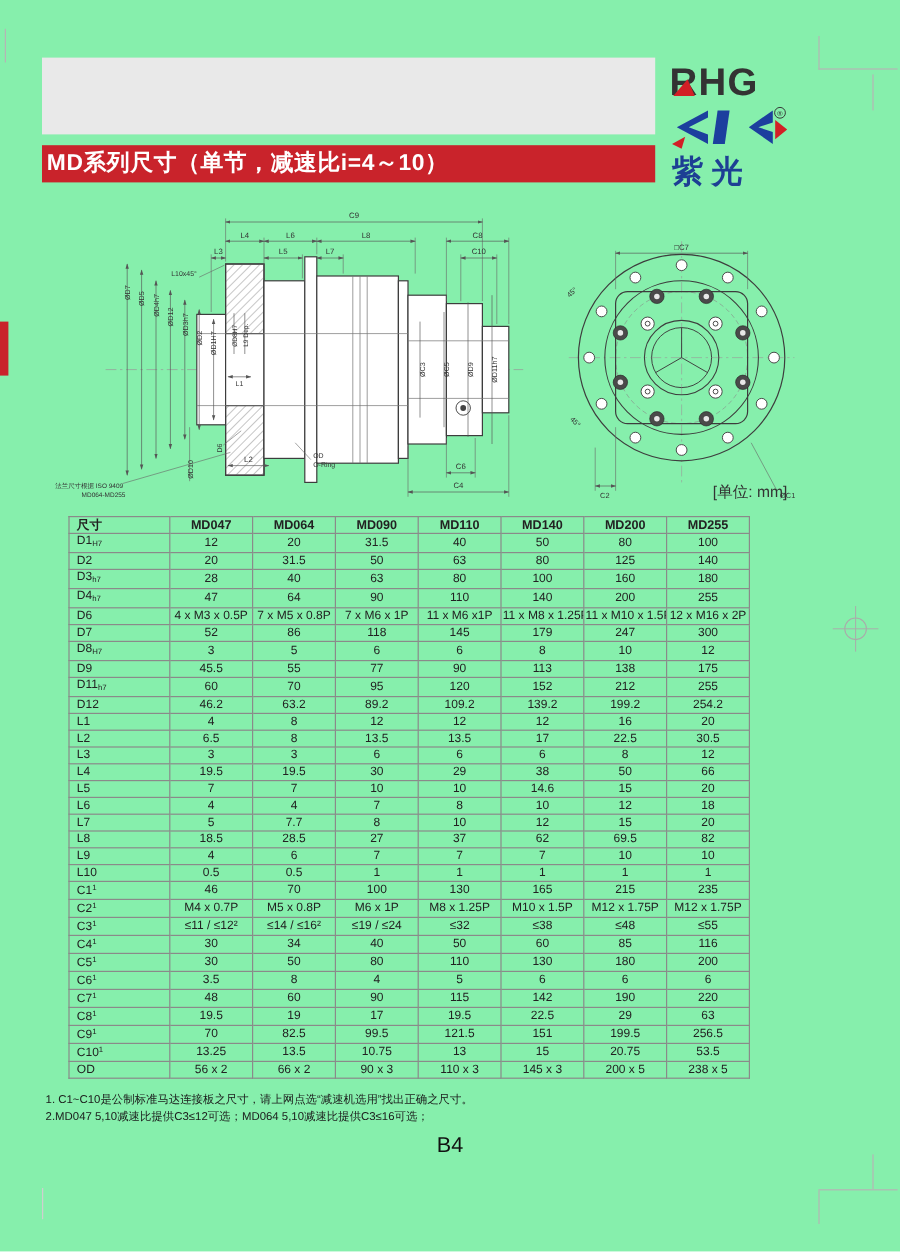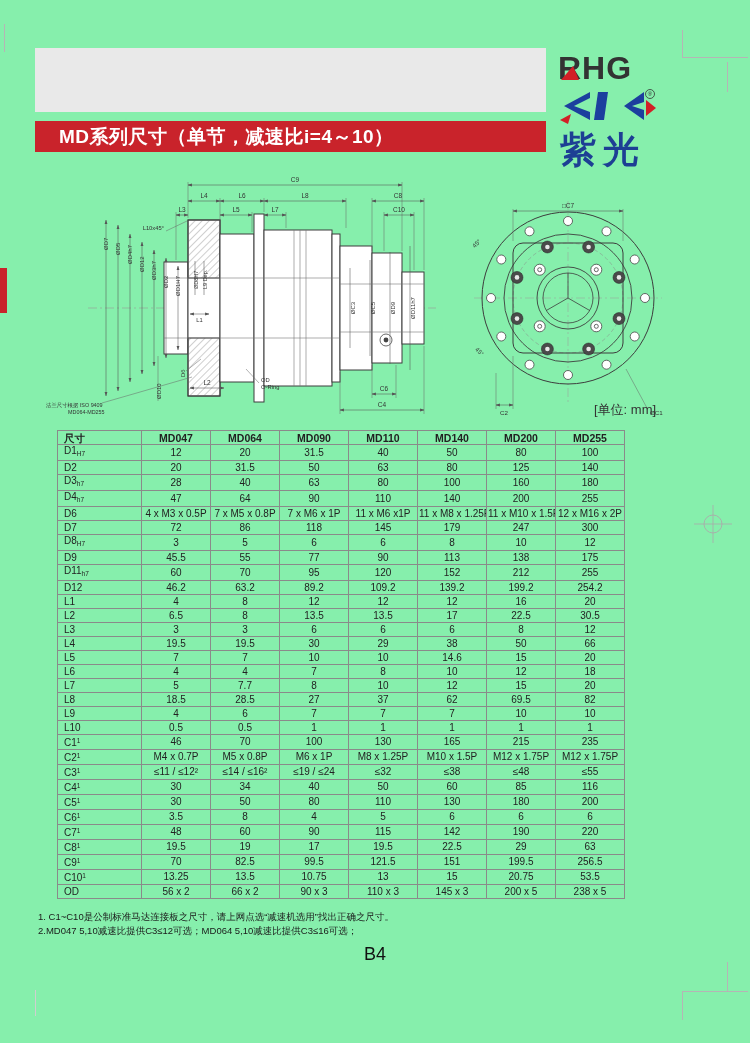--- a/index.html
+++ b/index.html
@@ -1,23 +1,23 @@
 <!DOCTYPE html>
 <html><head>
 <meta charset="utf-8">
 <style>
   html,body{margin:0;padding:0;background:#fff;}
   .page{position:relative;width:750px;height:1043px;background:#86efac;overflow:hidden;
         font-family:"Liberation Sans",sans-serif;color:#222;}
   .abs{position:absolute;}
   .grayband{left:35px;top:48px;width:511px;height:64px;background:#e9e9e9;}
   .titlebar{left:35px;top:121px;width:511px;height:31px;background:#c9232b;color:#fff;
-            font-size:19px;font-weight:bold;line-height:31px;padding-left:24px;box-sizing:border-box;
+            font-size:19px;font-weight:bold;line-height:31px;padding-left:4px;box-sizing:border-box;
             letter-spacing:0.5px;}
-  .ziguang{left:560px;top:126px;font-size:36px;font-weight:bold;letter-spacing:7px;color:#1d3f94;}
+  .ziguang{left:560px;top:126px;font-size:26px;font-weight:bold;letter-spacing:7px;color:#1d3f94;}
   .unitnote{left:594px;top:401px;font-size:13px;color:#333;}
   .dimtable{left:57px;top:430px;}
   table{border-collapse:collapse;width:568px;table-layout:fixed;border:1.5px solid #5a5a5a;}
   th,td{border:1px solid #8a8a8a;font-size:10px;text-align:center;height:13px;line-height:12px;
         padding:0 1px;overflow:hidden;white-space:nowrap;}
   th{font-weight:bold;font-size:10.5px;}
   th.dim,td.dim{width:76px;text-align:left;padding-left:6px;}
   td sub{font-size:6.5px;vertical-align:-2px;}
   td sup{font-size:6.5px;vertical-align:3px;}
   .footnotes{left:38px;top:910px;font-size:9.5px;line-height:13.5px;color:#1a1a1a;}
@@ -354,21 +354,21 @@
             <td>4 x M3 x 0.5P</td>
             <td>7 x M5 x 0.8P</td>
             <td>7 x M6 x 1P</td>
             <td>11 x M6 x1P</td>
             <td>11 x M8 x 1.25P</td>
             <td>11 x M10 x 1.5P</td>
             <td>12 x M16 x 2P</td>
           </tr>
           <tr>
             <td class="dim">D7</td>
-            <td>72</td>
+            <td>52</td>
             <td>86</td>
             <td>118</td>
             <td>145</td>
             <td>179</td>
             <td>247</td>
             <td>300</td>
           </tr>
           <tr>
             <td class="dim">D8<sub>H7</sub></td>
             <td>3</td>

